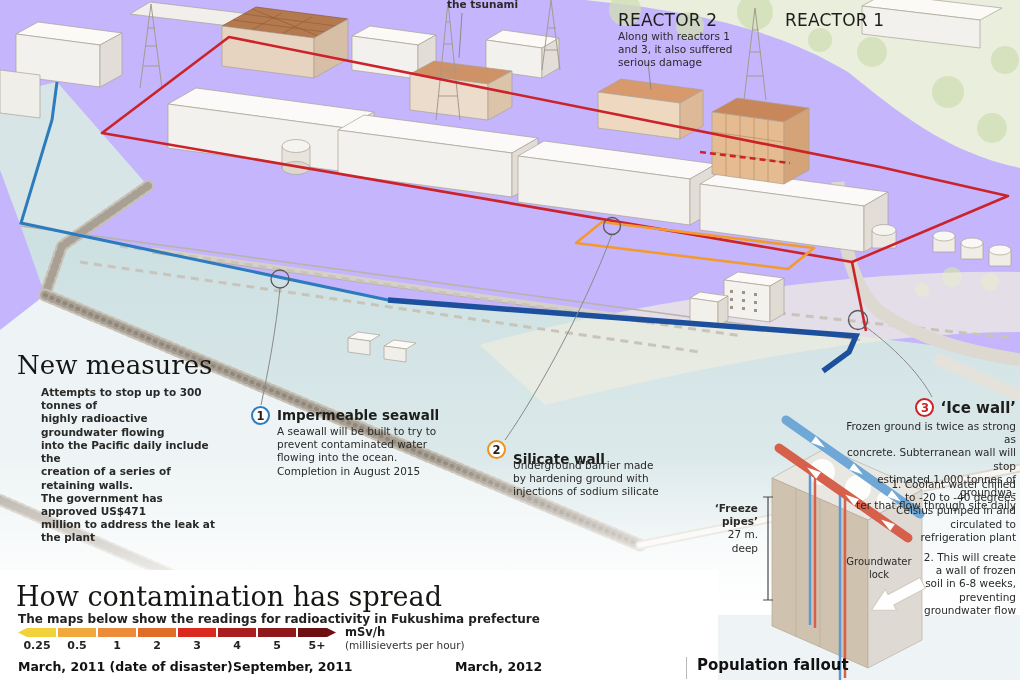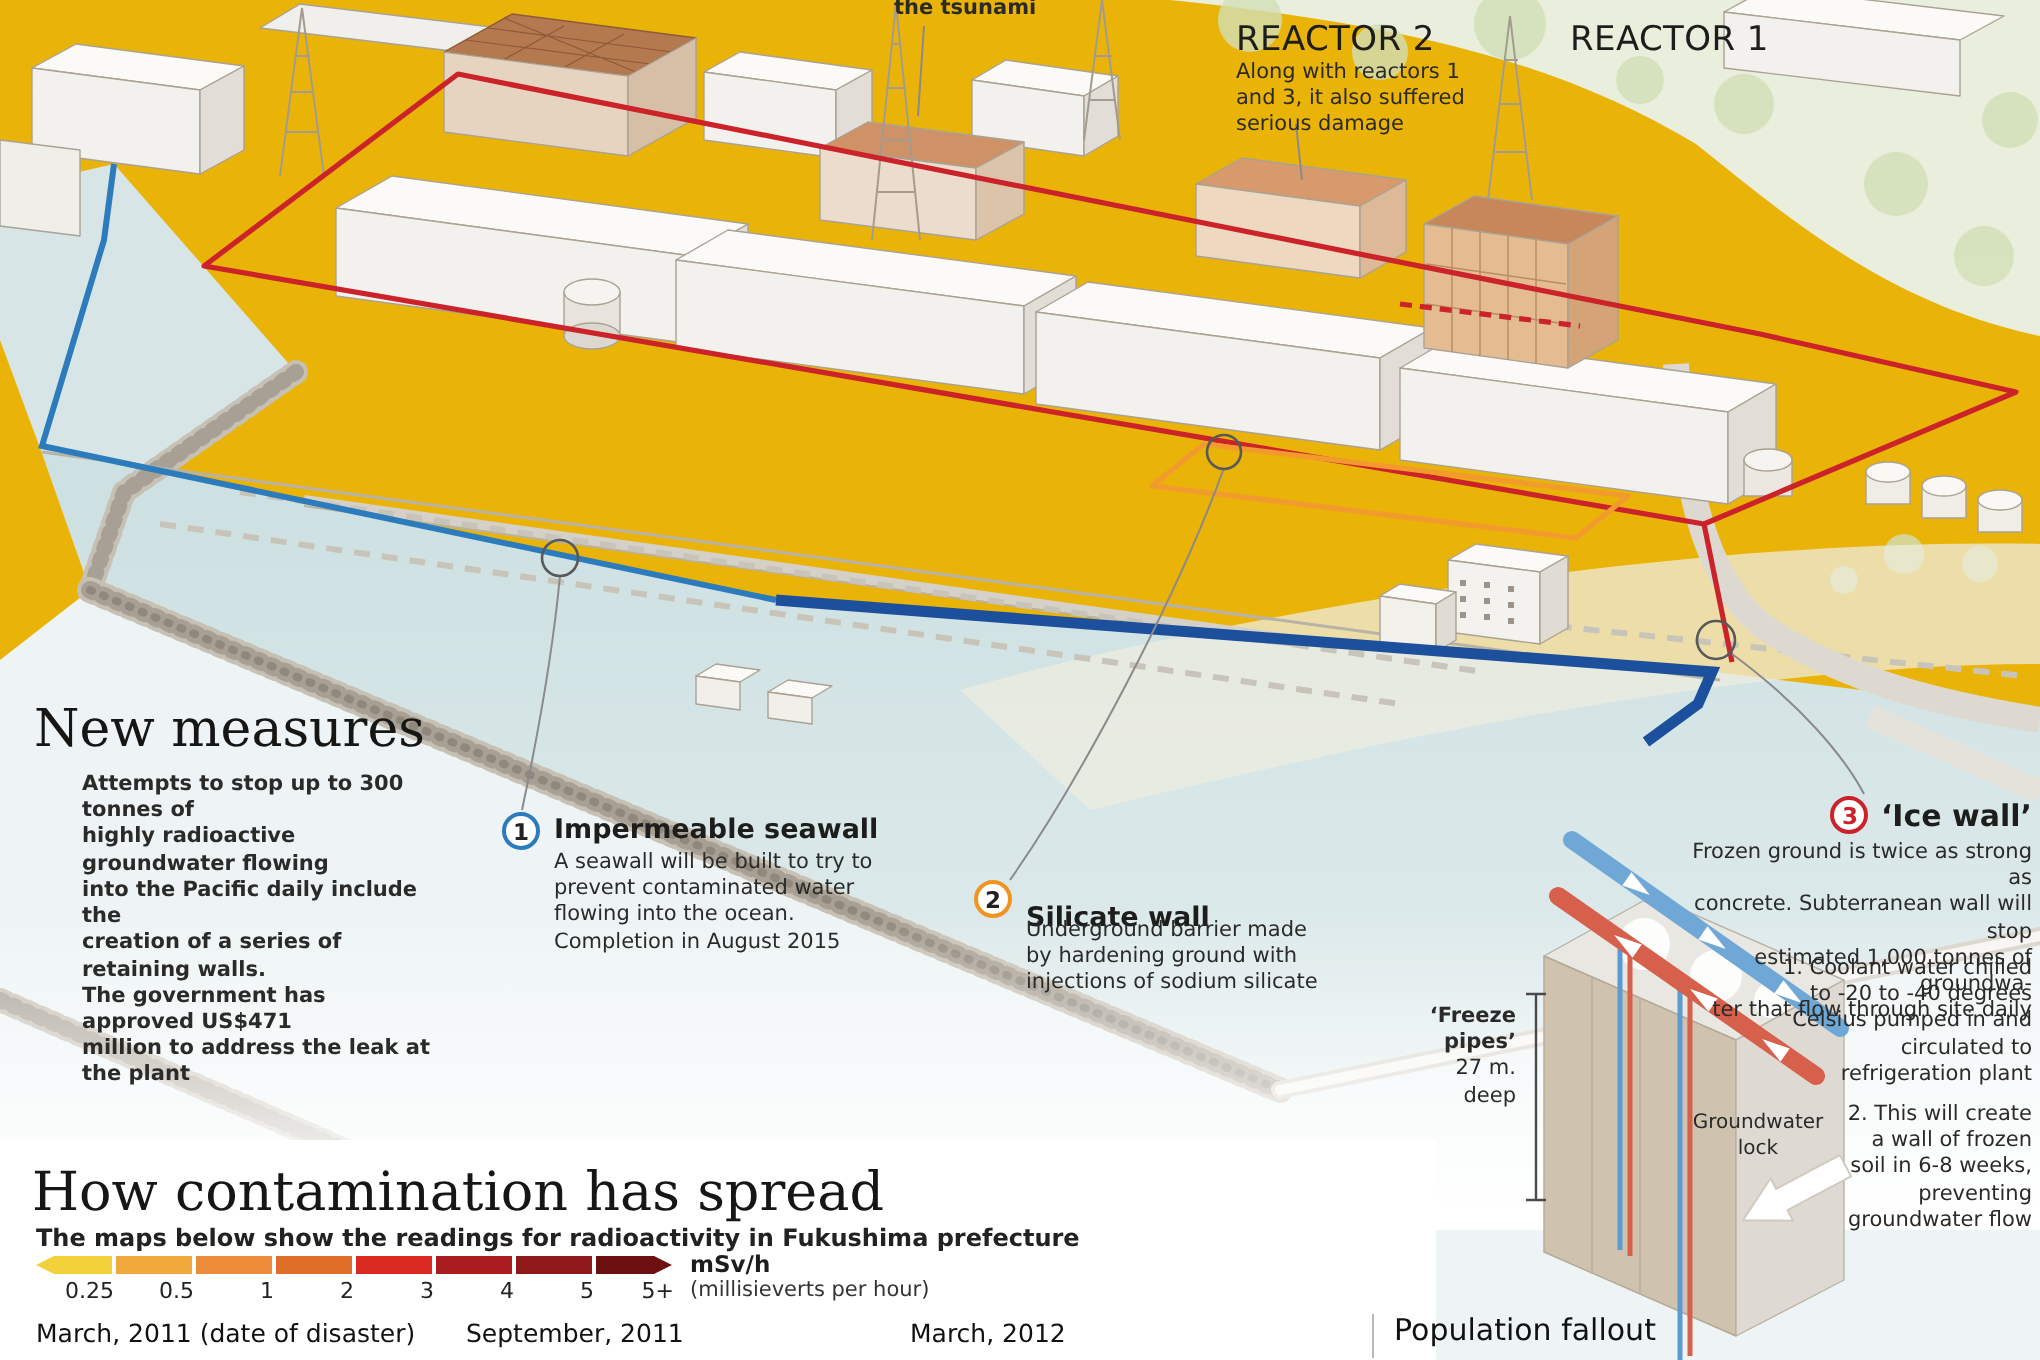--- a/index.html
+++ b/index.html
@@ -1,37 +1,37 @@
 <!DOCTYPE html>
 <html><head>
 <meta charset="utf-8">
 <style>
   html,body{margin:0;padding:0;background:#ffffff;}
-  #stage{position:relative;width:1020px;height:680px;overflow:hidden;background:#eab308;
+  #stage{position:relative;width:1020px;height:680px;overflow:hidden;background:#c4b5fd;
          font-family:"DejaVu Sans","Liberation Sans",sans-serif;color:#1d1d1b;}
   #scene{position:absolute;left:0;top:0;}
   .abs{position:absolute;z-index:5;}
   .ann-title{font-size:17px;font-weight:normal;letter-spacing:.2px;}
   .ann-body{font-size:10.5px;line-height:1.26;white-space:pre-line;color:#2a2a28;}
   .m-title{font-size:13.5px;font-weight:bold;}
   .serif-h{font-family:"DejaVu Serif","Liberation Serif",serif;font-size:26px;color:#161614;}
   .badge{width:19px;height:19px;border-radius:50%;background:#fff;border:2px solid #888;
          display:flex;align-items:center;justify-content:center;
          font-size:11.5px;font-weight:bold;color:#222;box-sizing:border-box;}
   .right{text-align:right;}
   .center{text-align:center;}
   .bold{font-weight:bold;}
   
   #scale-row{display:flex;}
   .seg{width:38px;height:9px;margin-right:2px;}
   .seg.first{clip-path:polygon(100% 0,9px 0,0 50%,9px 100%,100% 100%);}
   .seg.last{clip-path:polygon(0 0,29px 0,100% 50%,29px 100%,0 100%);margin-right:0;}
   #scale-labels{display:flex;margin-top:2px;}
-  .seg-label{width:40px;text-align:right;font-size:11px;font-weight:normal;color:#222;}
-  .tl-label{position:absolute;top:0;font-size:12.5px;font-weight:normal;color:#111;white-space:nowrap;text-align:right;}
+  .seg-label{width:40px;text-align:center;font-size:11px;font-weight:bold;color:#222;}
+  .tl-label{position:absolute;top:0;font-size:12.5px;font-weight:bold;color:#111;white-space:nowrap;text-align:right;}
 </style>
 </head>
 <body>
 
 <div id="stage">
 
 <svg id="scene" width="1020" height="680" viewBox="0 0 1020 680">
   <defs>
     <linearGradient id="fadeW" x1="0" y1="455" x2="0" y2="605" gradientUnits="userSpaceOnUse">
       <stop offset="0" stop-color="#ffffff" stop-opacity="0"></stop>

